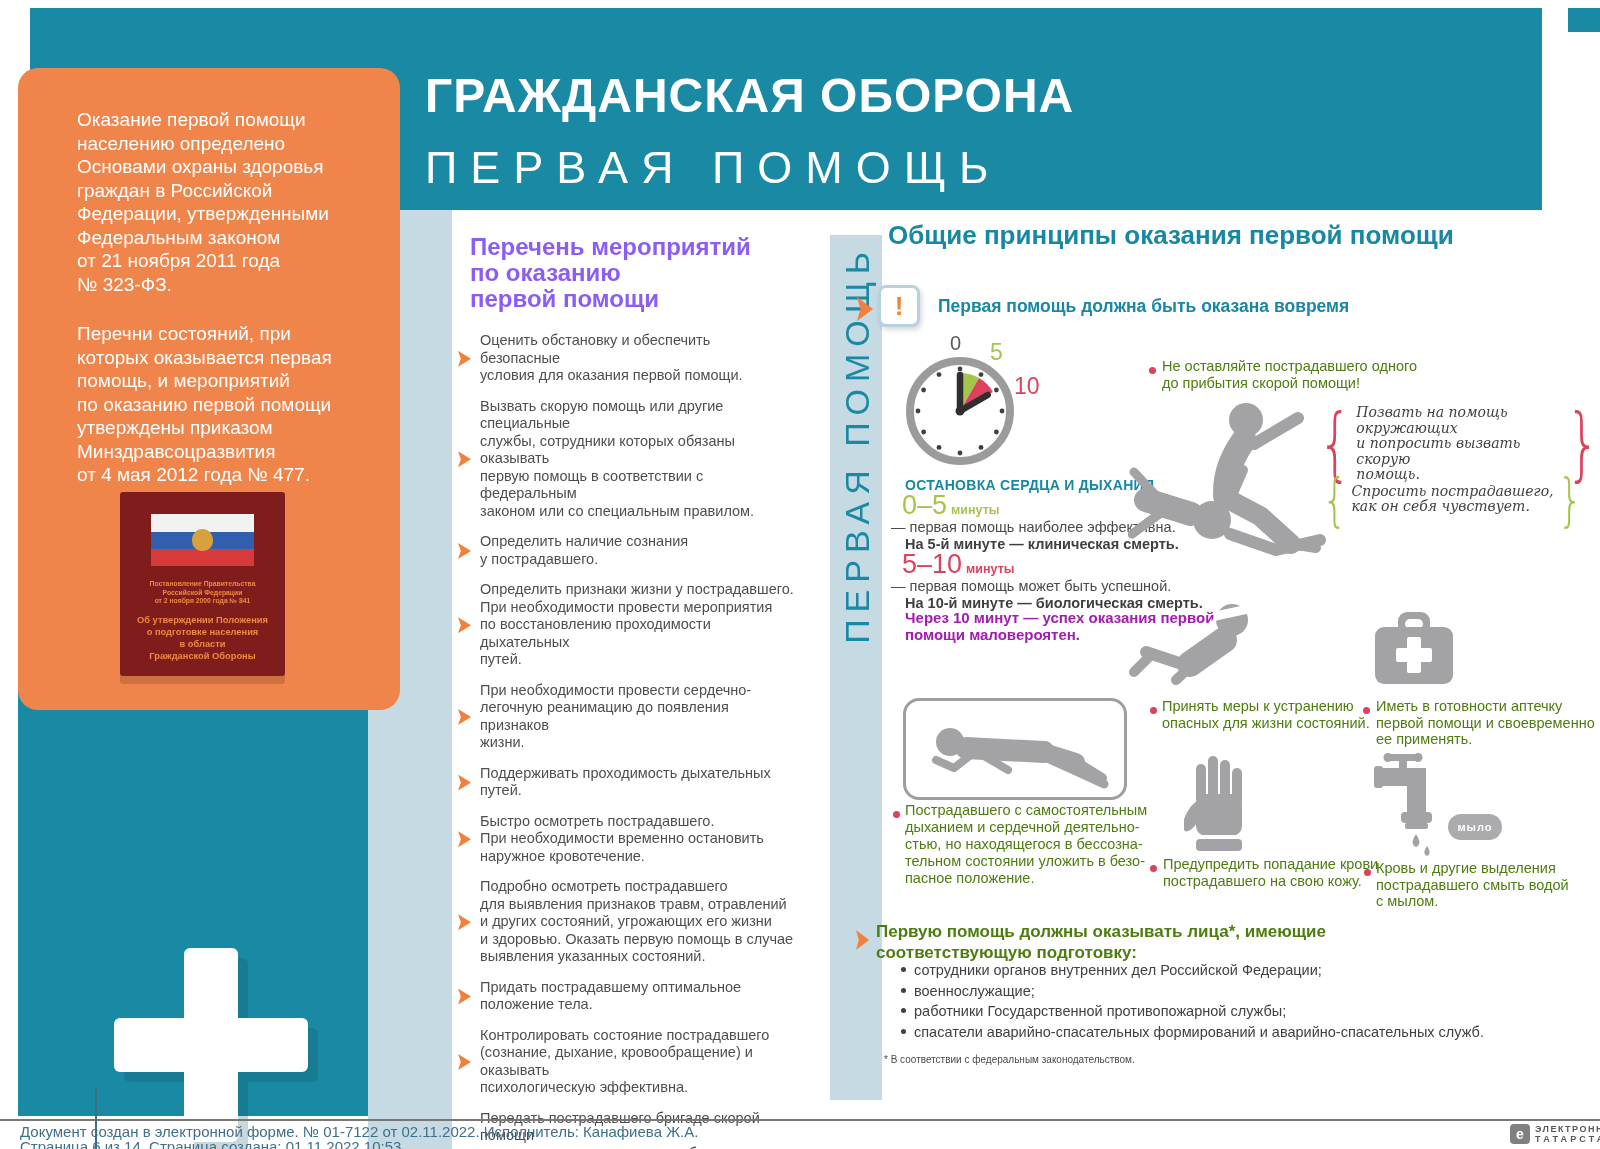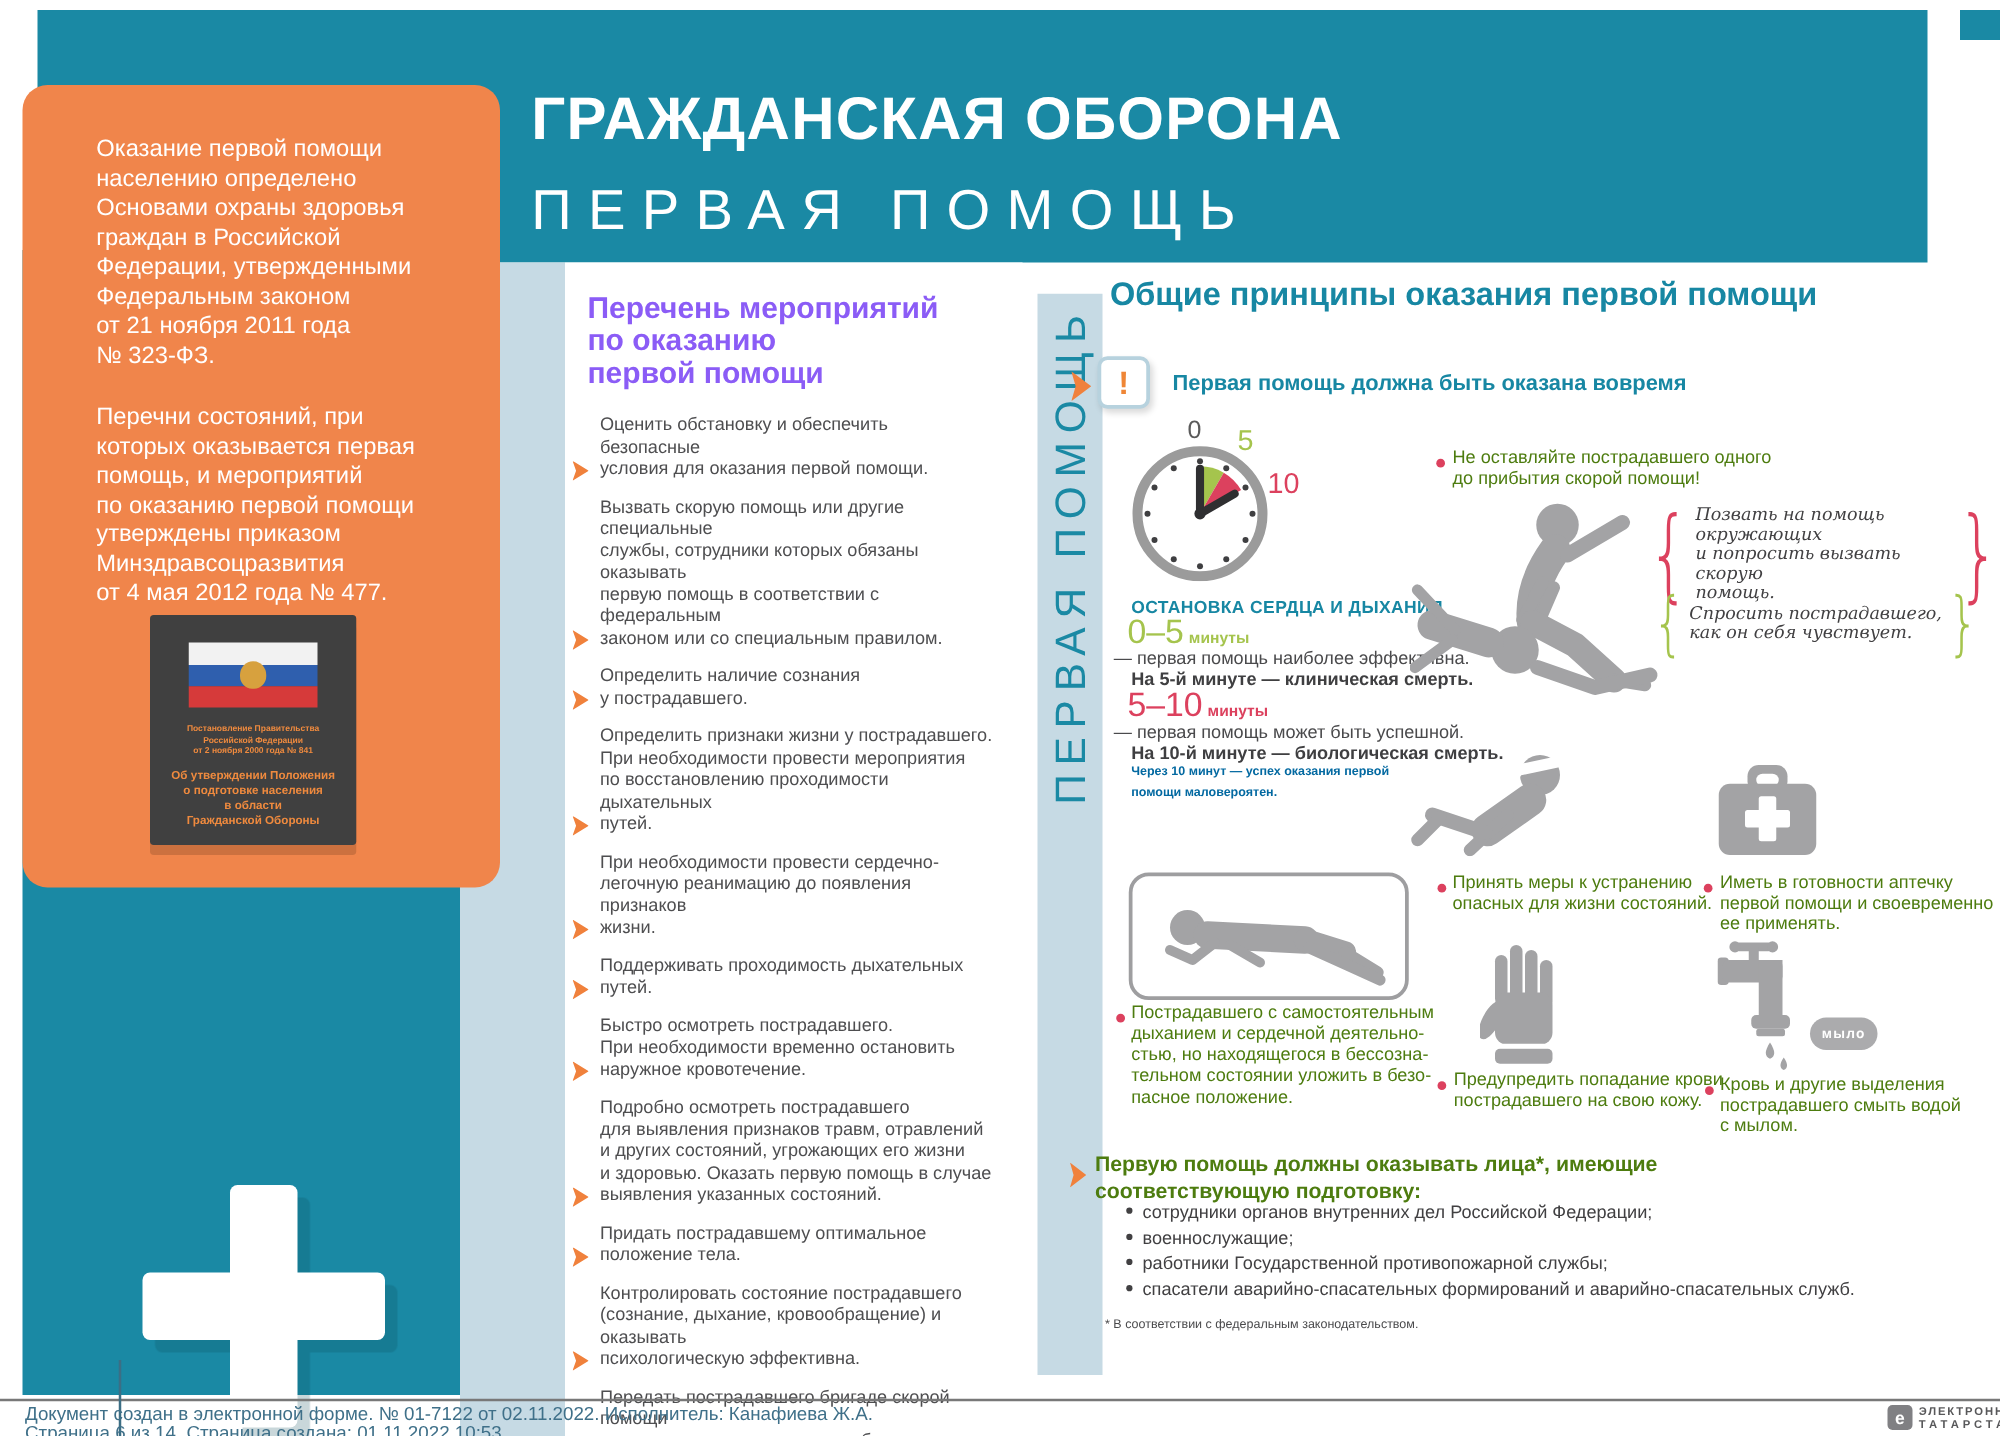--- a/index.html
+++ b/index.html
@@ -18,42 +18,42 @@
 
   
   .t1{left:425px;top:68px;margin:0;font-size:48px;font-weight:bold;color:#fff;letter-spacing:1px;}
   .t2{left:425px;top:142px;font-size:45px;font-weight:normal;color:#fff;letter-spacing:13px;}
 
   
   .orange-box{left:18px;top:68px;width:382px;height:642px;background:#f0854b;border-radius:20px;}
   .intro{margin:0;padding:0 30px 0 59px;color:#fff;font-size:19px;line-height:23.5px;}
   .intro.first{padding-top:40px;}
   .intro.second{padding-top:26px;}
-  .book{position:absolute;left:102px;top:424px;width:165px;height:184px;background:#404040;
+  .book{position:absolute;left:102px;top:424px;width:165px;height:184px;background:#7f1d1d;
         border-radius:3px;box-shadow:0 8px 0 rgba(0,0,0,.15);}
   .flag{position:absolute;left:31px;top:22px;width:103px;height:52px;}
   .flag .fw{position:absolute;left:0;top:0;width:100%;height:18px;background:#f2f2f2;}
   .flag .fb{position:absolute;left:0;top:18px;width:100%;height:17px;background:#2f5fae;}
   .flag .fr{position:absolute;left:0;top:35px;width:100%;height:17px;background:#d63a3a;}
   .emblem{position:absolute;left:41px;top:15px;width:21px;height:22px;background:#d7a13e;
           border-radius:50% 50% 46% 46%;}
   .b-decree{position:absolute;left:8px;top:88px;width:149px;text-align:center;color:#ef8a3e;
             font-size:6.8px;line-height:8.5px;font-weight:bold;}
   .b-title{position:absolute;left:8px;top:122px;width:149px;text-align:center;color:#ef8a3e;
            font-size:9.3px;line-height:12px;font-weight:bold;}
 
   
   .cross{left:96px;top:748px;width:194px;height:194px;filter:drop-shadow(10px 10px 0 rgba(7,72,87,.22));}
   .cross .cv{position:absolute;left:70px;top:0;width:54px;height:194px;background:#fff;border-radius:6px;}
   .cross .ch{position:absolute;left:0;top:70px;width:194px;height:54px;background:#fff;border-radius:6px;}
 
   
   .measures{left:452px;top:210px;width:366px;padding:24px 24px 0 6px;box-sizing:border-box;background:#fff;}
   .m-head{margin:0 0 20px 12px;font-size:24px;line-height:26px;color:#8b5cf6;font-weight:bold;}
-  .m-item{display:flex;gap:9px;margin-bottom:13px;align-items:flex-end;}
+  .m-item{display:flex;gap:9px;margin-bottom:13px;align-items:center;}
   .m-item p{margin:0;font-size:14.5px;line-height:17.5px;color:#4e4e50;}
   .tri{flex:0 0 13px;width:13px;height:16px;margin-top:1px;background:#f0813c;
        clip-path:polygon(0 0,100% 50%,0 100%,22% 50%);}
 
   
   .strip-label{position:absolute;left:8px;top:10px;writing-mode:vertical-rl;transform:rotate(180deg);
                font-size:34px;letter-spacing:7px;color:#1a89a4;}
   .tri-big{left:857px;top:297px;width:16px;height:24px;background:#f0813c;
            clip-path:polygon(0 0,100% 50%,0 100%,22% 50%);}
 
@@ -62,21 +62,21 @@
   .excl{left:878px;top:285px;width:36px;height:36px;border:3px solid #b7d2de;border-radius:8px;
         background:#fff;box-shadow:2px 3px 5px rgba(0,0,0,.15);display:flex;align-items:center;
         justify-content:center;font-size:26px;font-weight:bold;color:#ef8636;}
   .timely-head{left:938px;top:296px;font-size:17.5px;font-weight:bold;color:#1787a3;}
   .clock{left:898px;top:330px;}
   .card-head{left:905px;top:477px;font-size:14px;font-weight:bold;color:#1787a3;letter-spacing:.3px;}
   .rlabel{font-size:27px;font-weight:400;}
   .rlabel .unit{font-size:12.5px;font-weight:bold;margin-left:4px;}
   .g{color:#a5c44d;} .r{color:#dc415e;}
   .bodyline{font-size:14.5px;color:#4a4a4c;}
-  .warn{left:905px;top:610px;font-size:10px;line-height:16.5px;font-weight:bold;color:#0369a1;}
+  .warn{left:905px;top:610px;font-size:15px;line-height:16.5px;font-weight:bold;color:#a21caf;}
   .rdot{width:7px;height:7px;border-radius:50%;background:#dc415e;}
   .tip{font-size:14.5px;line-height:16.5px;color:#4d7c0f;}
   .braces{display:flex;align-items:center;gap:4px;}
   .braces::before,.braces::after{font-family:"DejaVu Sans",sans-serif;font-weight:300;}
   .braces.red::before{content:"{";font-size:54px;color:#dc415e;transform:scaleY(1.5);}
   .braces.red::after{content:"}";font-size:54px;color:#dc415e;transform:scaleY(1.5);}
   .braces.green::before{content:"{";font-size:40px;color:#a5c44d;transform:scaleY(1.4);}
   .braces.green::after{content:"}";font-size:40px;color:#a5c44d;transform:scaleY(1.4);}
   .brace-text{font-family:"DejaVu Serif",serif;font-style:italic;font-size:14px;line-height:15.5px;color:#414042;}
   .rec-box{left:903px;top:698px;width:218px;height:96px;border:3px solid #9e9ea0;border-radius:16px;}

